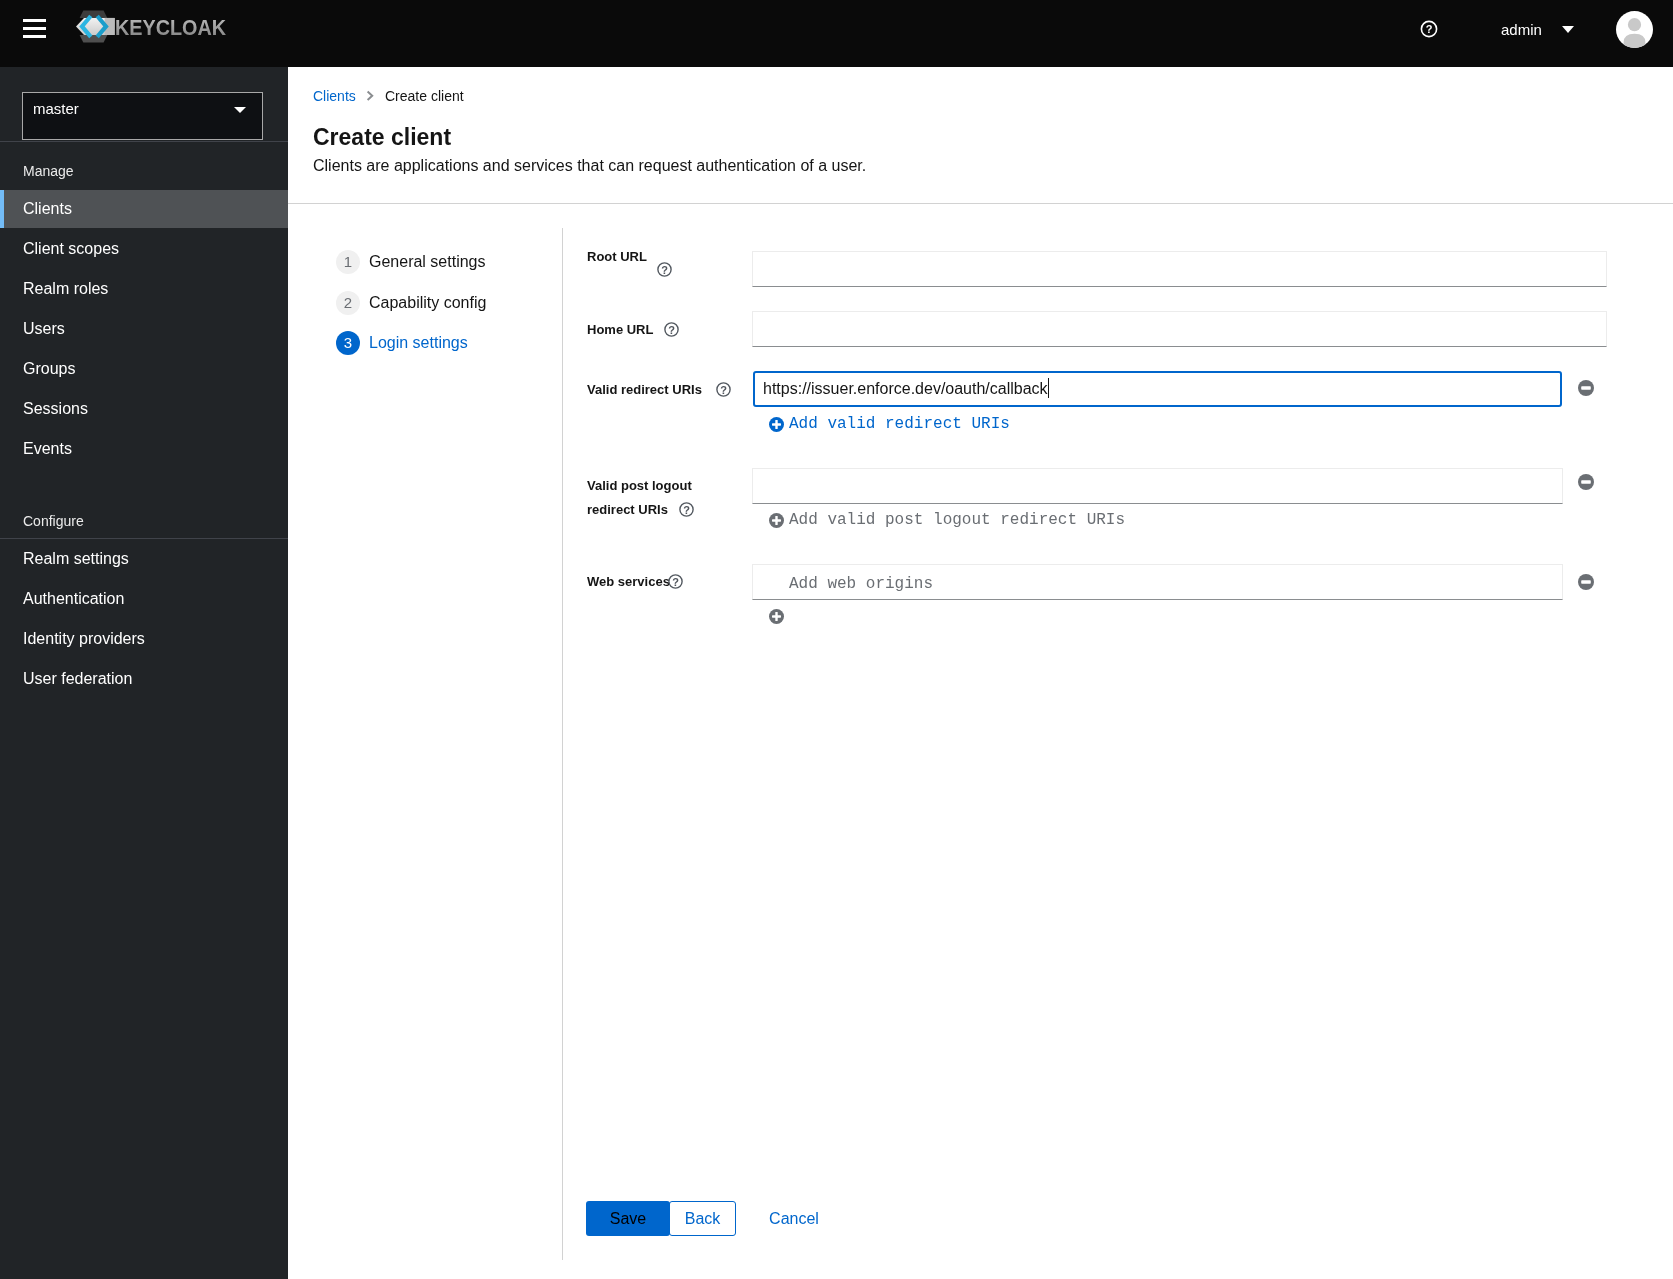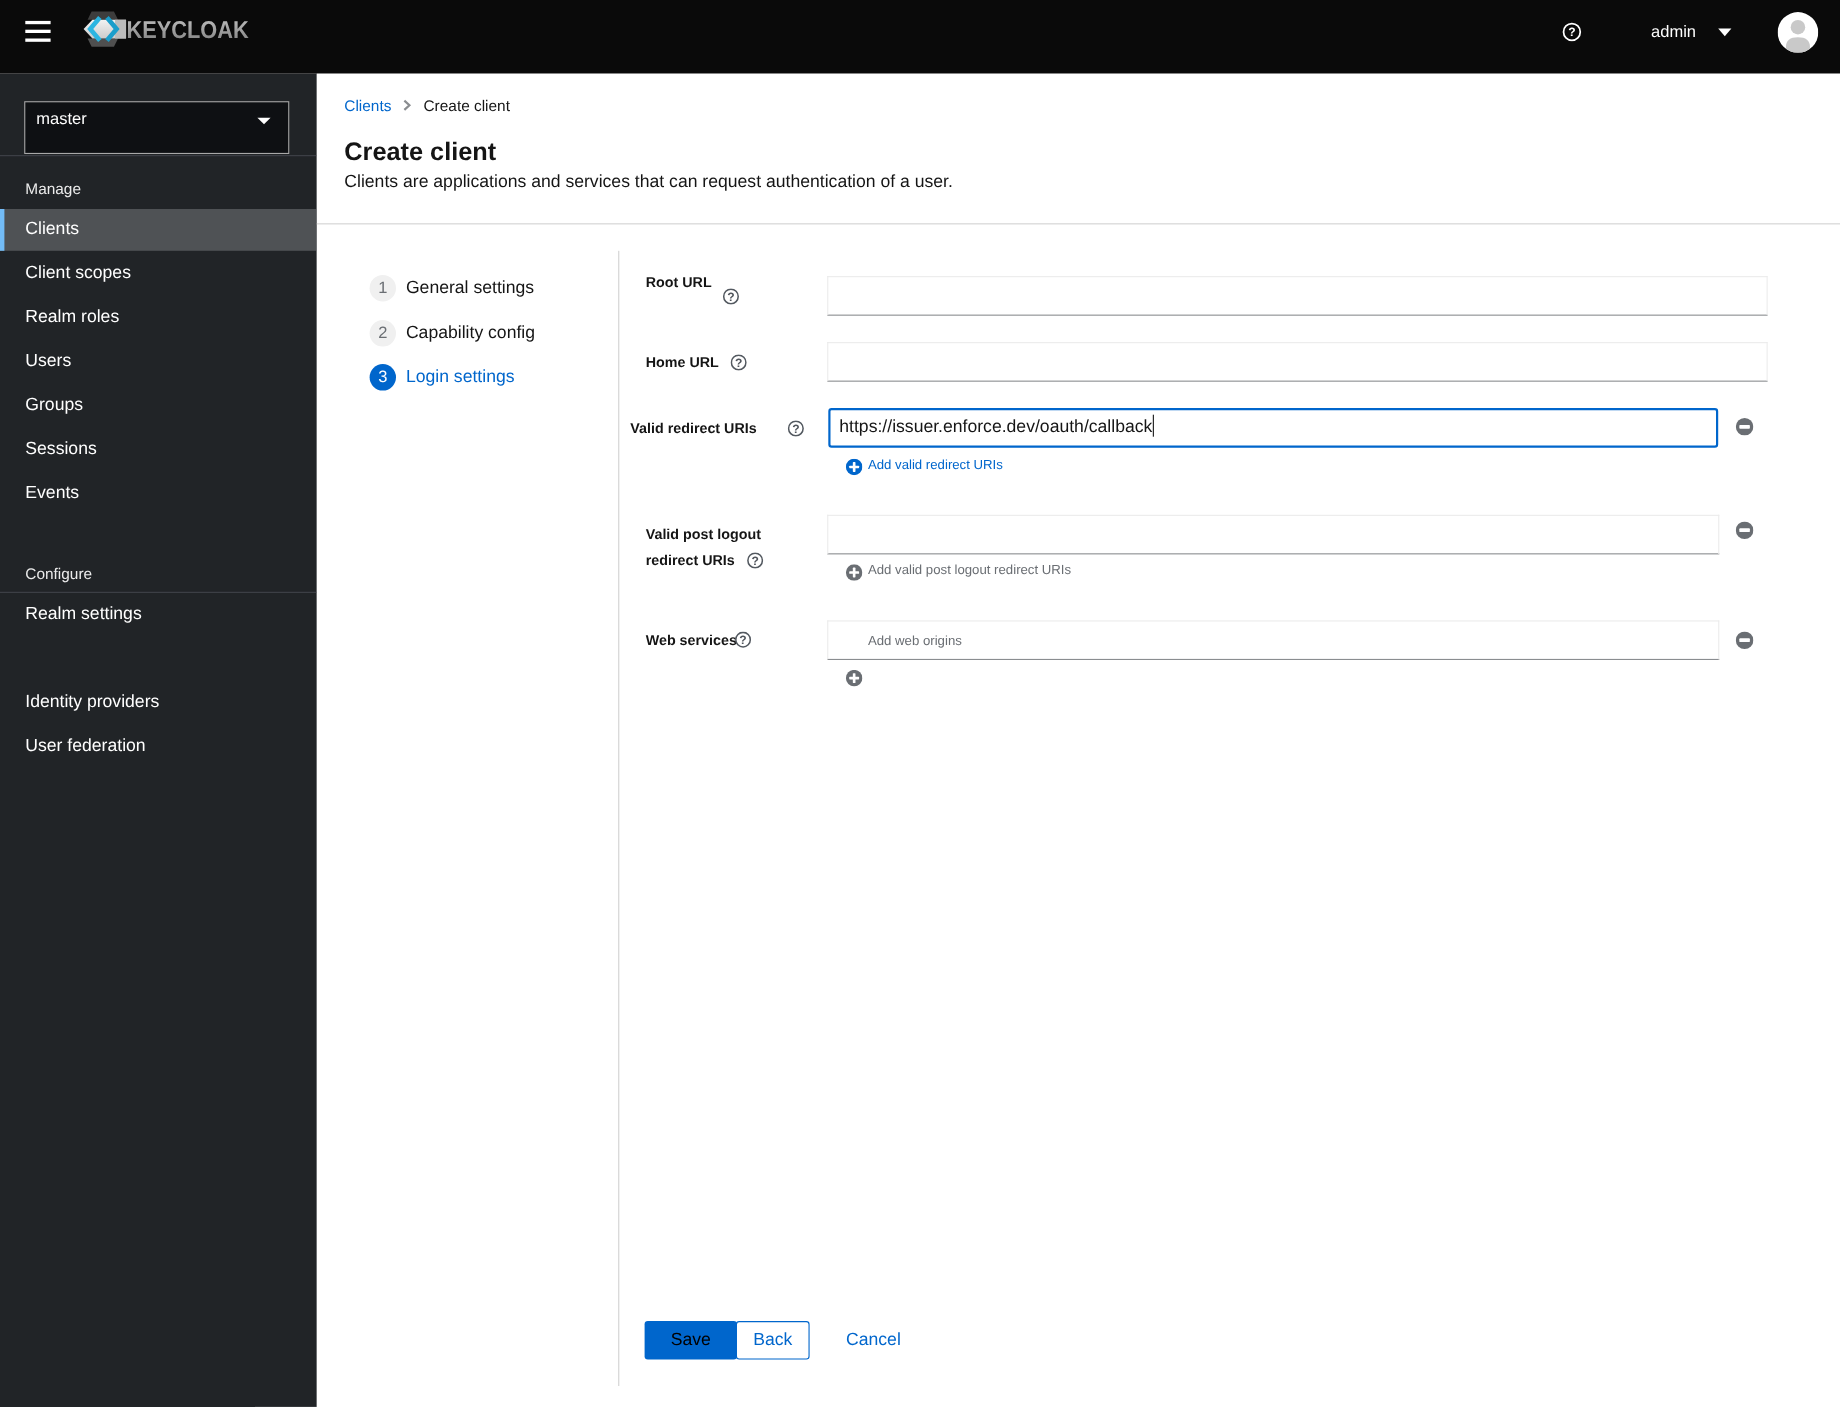--- a/index.html
+++ b/index.html
@@ -31,21 +31,21 @@
   .step { position:absolute; left:48px; }
   .stepc { position:absolute; left:0; top:0; width:24px; height:24px; border-radius:50%; background:#f0f0f0; color:#6a6e73; font-size:15px; text-align:center; line-height:24px; }
   .stepc.cur { background:#0066cc; color:#fff; }
   .stept { position:absolute; left:33px; top:1px; font-size:16px; color:#151515; line-height:22px; white-space:nowrap; }
   .stept.cur { color:#0066cc; }
 
   
   .lbl { position:absolute; font-size:13px; font-weight:bold; color:#151515; }
   .inp { position:absolute; left:464px; height:36px; background:#fff; border:1px solid #ececec; border-bottom:1px solid #8a8d90; }
   .inp.focus { border:2px solid #0066cc; border-radius:3px; font-size:16px; color:#151515; line-height:32px; padding-left:8px; }
-  .addlink { position:absolute; font-size:12px; }
+  .addlink { position:absolute; font-size:16px;font-family:Liberation Mono, monospace; }
   .blue { color:#0066cc; }
   .gray { color:#6a6e73; }
 
   .btn { position:absolute; top:1134px; height:35px; font-size:16px; text-align:center; line-height:35px; border-radius:3px; }
   .qicon { position:absolute; }
 </style>
 </head>
 <body>
 
 <div id="header">
@@ -98,20 +98,21 @@
   <div class="navitem sel" style="top:123px">Clients</div>
   <div class="navitem" style="top:163px">Client scopes</div>
   <div class="navitem" style="top:203px">Realm roles</div>
   <div class="navitem" style="top:243px">Users</div>
   <div class="navitem" style="top:283px">Groups</div>
   <div class="navitem" style="top:323px">Sessions</div>
   <div class="navitem" style="top:363px">Events</div>
   <div class="navsec" style="top:446px">Configure</div>
   <div class="sideline" style="top:471px"></div>
   <div class="navitem" style="top:473px">Realm settings</div>
+  <div class="navitem" style="top:513px">Authentication</div>
   <div class="navitem" style="top:593px">User federation</div>
   <div class="navitem" style="top:553px">Identity providers</div>
 </div>
 
 <div id="main">
   <div class="crumb blue" style="left:25px;">Clients</div>
   <svg class="abs" style="left:77px; top:23px" width="10" height="11" viewBox="0 0 10 11">
       <path d="M2.6 1.5 L7.2 5.7 L2.6 9.9" fill="none" stroke="#8a8d90" stroke-width="2"></path>
     </svg>
   <div class="crumb" style="left:97px; color:#151515;">Create client</div>
@@ -140,21 +141,21 @@
     </svg>
   <div class="inp" style="top:184px; width:855px;"></div>
 
   <div class="lbl" style="left:299px; top:255px;">Home URL</div>
   <svg class="qicon" style="left:376px; top:255px;" width="15" height="15" viewBox="0 0 15 15">
       <circle cx="7.5" cy="7.5" r="6.6" fill="none" stroke="#535960" stroke-width="1.4"></circle>
       <text x="7.5" y="11.6" font-size="11" font-weight="bold" fill="#50555c" text-anchor="middle" font-family="Liberation Sans">?</text>
     </svg>
   <div class="inp" style="top:244px; width:855px;"></div>
 
-  <div class="lbl" style="left:285px; top:315px;text-align:center;">Valid redirect URIs</div>
+  <div class="lbl" style="left:299px; top:315px;text-align:center;">Valid redirect URIs</div>
   <svg class="qicon" style="left:428px; top:315px;" width="15" height="15" viewBox="0 0 15 15">
       <circle cx="7.5" cy="7.5" r="6.6" fill="none" stroke="#535960" stroke-width="1.4"></circle>
       <text x="7.5" y="11.6" font-size="11" font-weight="bold" fill="#50555c" text-anchor="middle" font-family="Liberation Sans">?</text>
     </svg>
   <div class="inp focus" style="left:465px; top:304px; width:809px;">https://issuer.enforce.dev/oauth/callback<span style="display:inline-block;width:1px;height:20px;background:#151515;vertical-align:-4px;"></span></div>
   <svg class="abs" style="left:1290px; top:313px;" width="16" height="16" viewBox="0 0 16 16">
       <circle cx="8" cy="8" r="8" fill="#6a6e73"></circle>
       <rect x="3.2" y="6.3" width="9.6" height="3.4" rx="0.8" fill="#fff"></rect>
     </svg>
   <svg class="abs" style="left:481px; top:350px;" width="15" height="15" viewBox="0 0 15 15">

